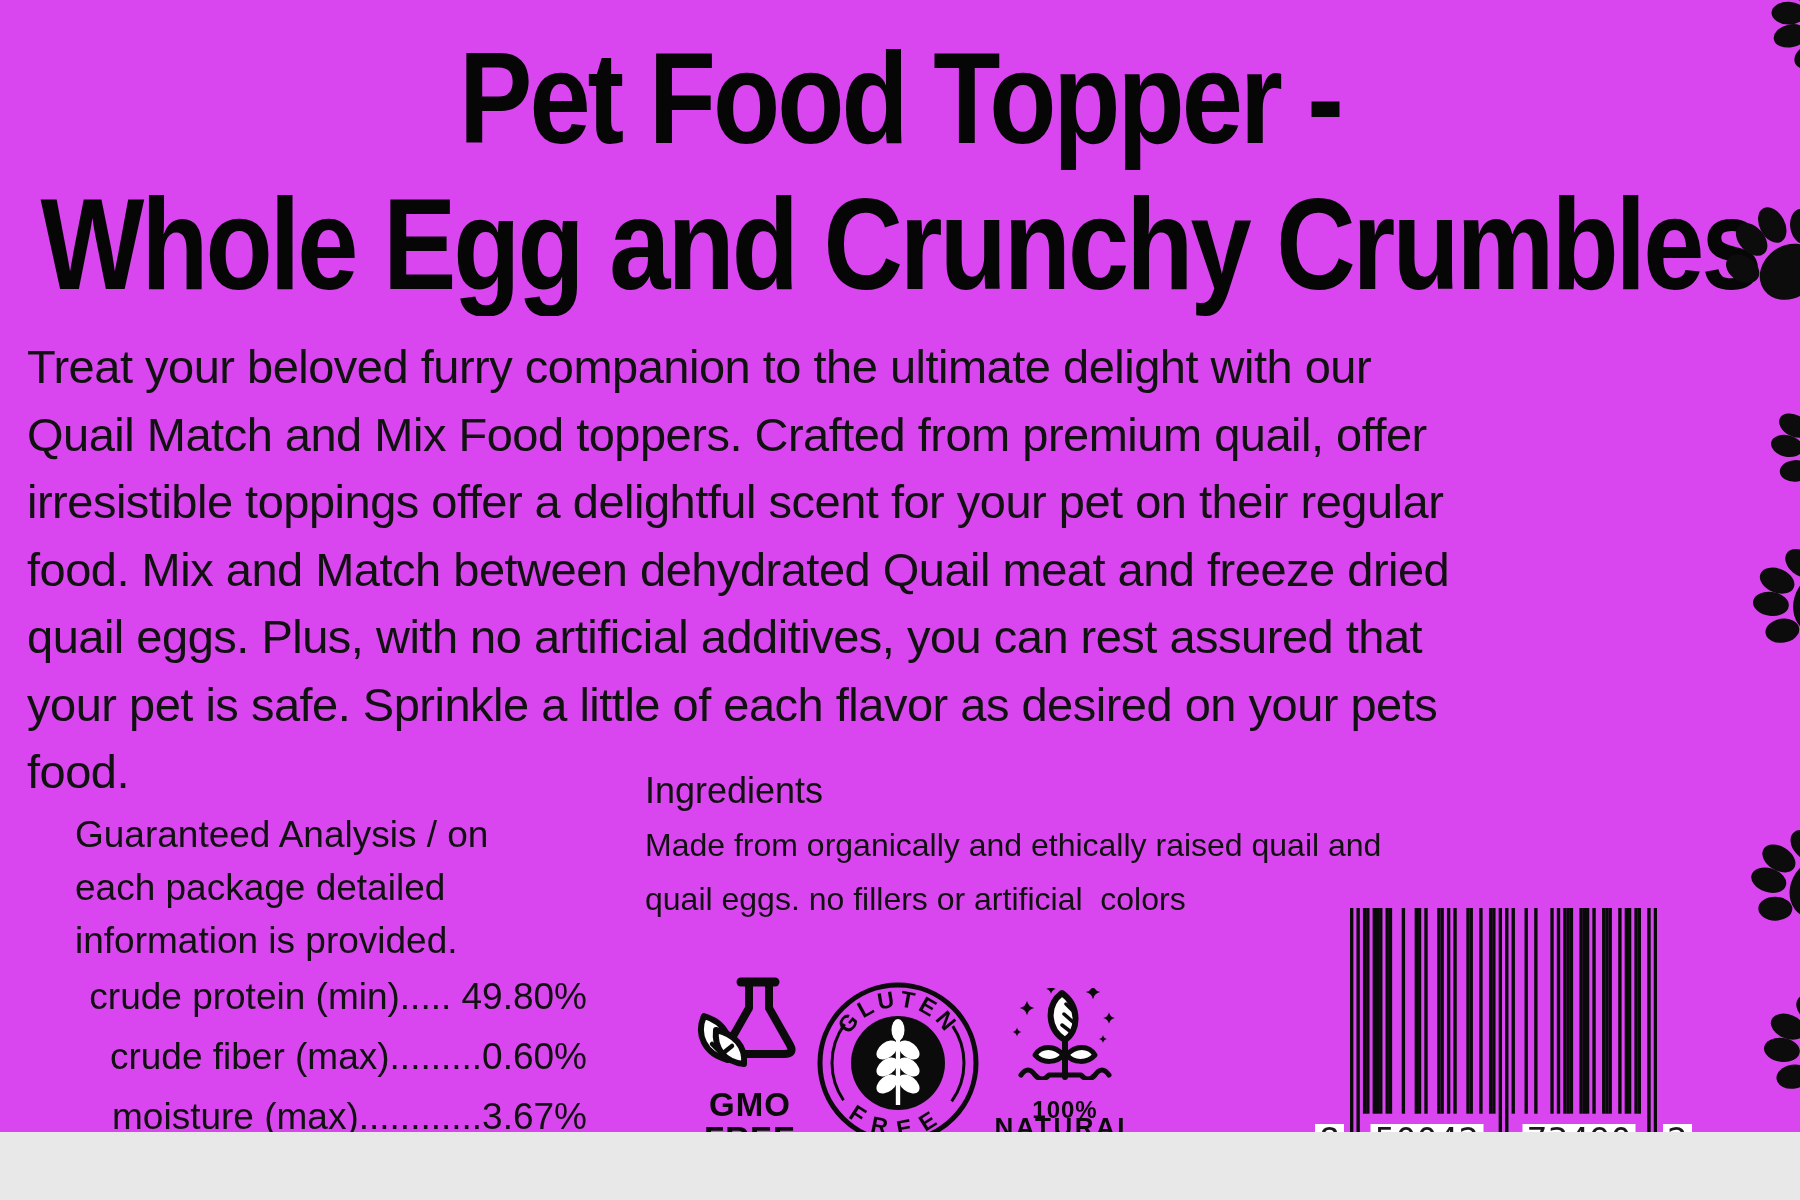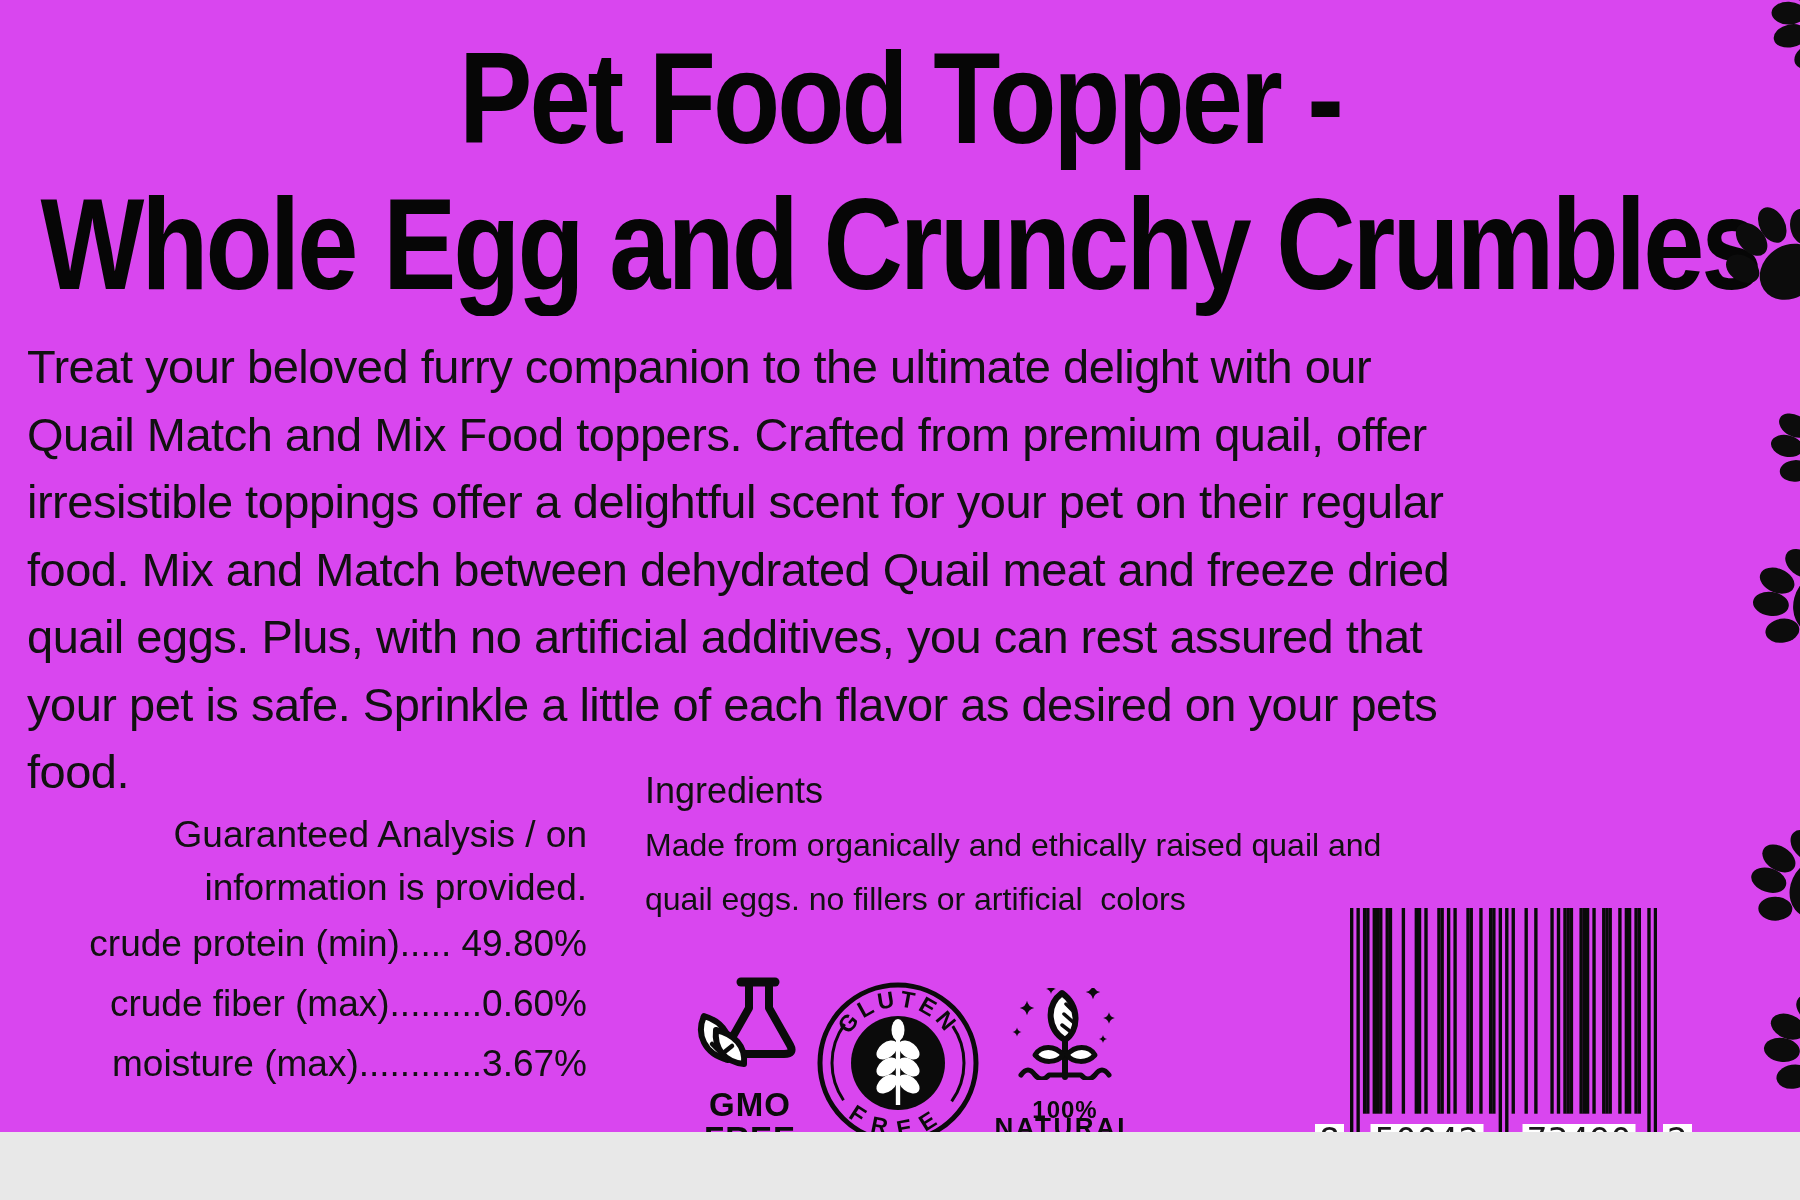--- a/index.html
+++ b/index.html
@@ -16,21 +16,21 @@
   }
   #title1{top:26px;}
   #title2{top:172px;}
   
   .desc-line{
     left:27px;font-size:47px;letter-spacing:-0.5px;line-height:67.5px;
     white-space:pre;color:#111;
   }
   
   #analysis{left:75px;top:808px;width:512px;}
-  .ga-head{font-size:37px;line-height:53px;text-align:right;white-space:pre;color:#111;}
+  .ga-head{font-size:37px;line-height:53px;text-align:left;white-space:pre;color:#111;}
   .ga-row{font-size:37px;line-height:60px;text-align:right;white-space:pre;color:#111;}
   
   #ing-head{left:645px;top:770px;font-size:36px;white-space:pre;color:#111;}
   .ing-line{left:645px;font-size:32px;line-height:54px;white-space:pre;color:#111;}
   
   .badge-label{font-weight:700;text-align:center;white-space:pre;color:#0b0b0b;}
   #gmo-l1{left:675px;top:1086px;width:150px;font-size:33px;letter-spacing:1px;text-align:center;}
   #gmo-l2{left:675px;top:1120px;width:150px;font-size:33px;letter-spacing:1px;}
   #nat-l1{left:985px;top:1076px;width:160px;font-size:24px;letter-spacing:1px;margin-top:20px;}
   #nat-l2{left:985px;top:1112px;width:160px;font-size:26px;letter-spacing:2.5px;}
@@ -61,20 +61,21 @@
     <div class="abs desc-line" style="top:400.5px">Quail Match and Mix Food toppers. Crafted from premium quail, offer</div>
     <div class="abs desc-line" style="top:468px">irresistible toppings offer a delightful scent for your pet on their regular</div>
     <div class="abs desc-line" style="top:535.5px">food. Mix and Match between dehydrated Quail meat and freeze dried</div>
     <div class="abs desc-line" style="top:603px">quail eggs. Plus, with no artificial additives, you can rest assured that</div>
     <div class="abs desc-line" style="top:670.5px">your pet is safe. Sprinkle a little of each flavor as desired on your pets</div>
     <div class="abs desc-line" style="top:738px">food.</div>
   </div>
 
   <div class="abs" id="analysis">
     <div class="ga-head">Guaranteed Analysis / on</div>
+    <div class="ga-head">each package detailed</div>
     <div class="ga-head">information is provided.</div>
     <div class="ga-row">crude protein (min)..... 49.80%</div>
     <div class="ga-row">crude fiber (max).........0.60%</div>
     <div class="ga-row">moisture (max)............3.67%</div>
   </div>
 
   <div>
     <div class="abs" id="ing-head">Ingredients</div>
     <div class="abs ing-line" style="top:818px">Made from organically and ethically raised quail and</div>
     <div class="abs ing-line" style="top:872px">quail eggs. no fillers or artificial  colors</div>

